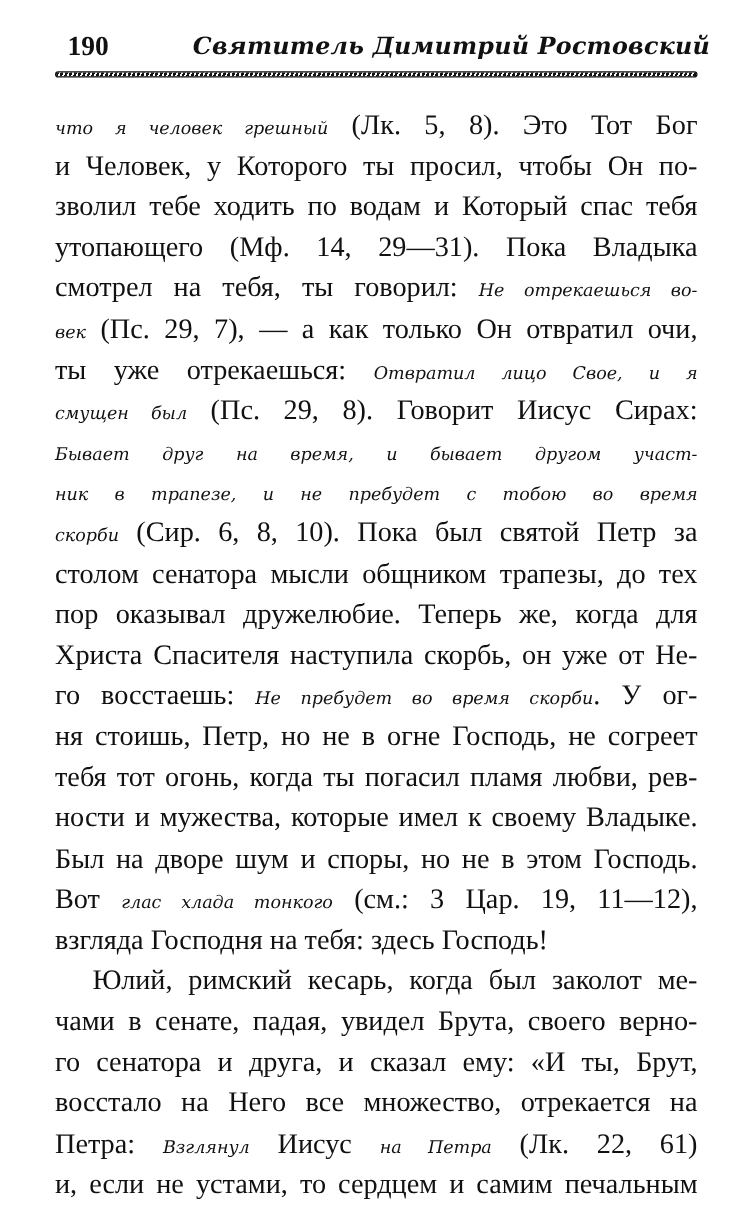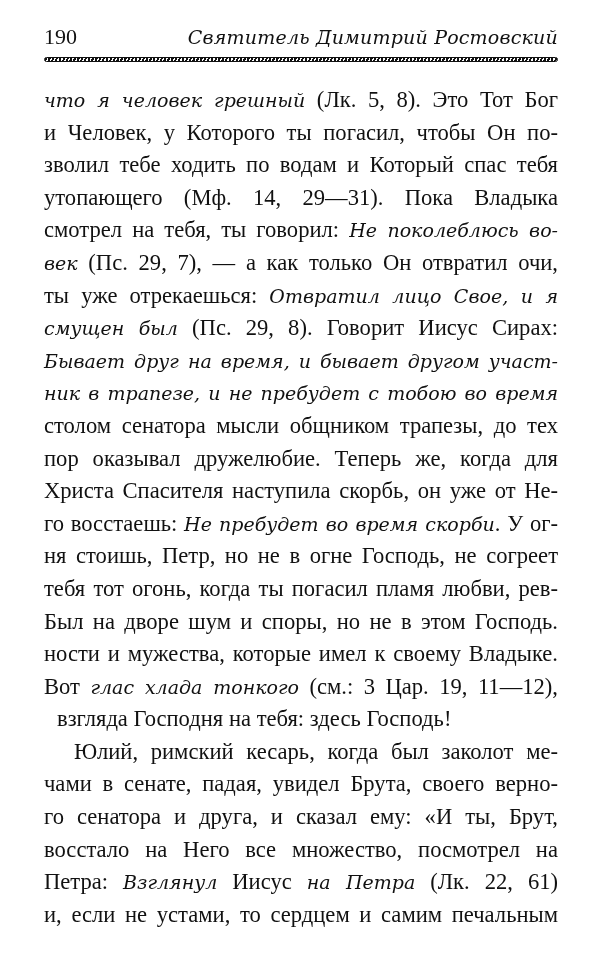--- a/index.html
+++ b/index.html
@@ -1,57 +1,58 @@
 <!DOCTYPE html>
 <html><head>
 <meta charset="utf-8">
 <style>
   html, body { margin: 0; padding: 0; background: #ffffff; }
   body { width: 600px; height: 971px; position: relative; overflow: hidden; color: #111; }
-  .header { position: absolute; left: 44px; top: 24px; width: 514px; height: 26px; }
+  .header { position: absolute; left: 54px; top: 24px; width: 514px; height: 26px; font-weight: bold; }
   .page-number { position: absolute; left: 0; top: 2px; font-family: "Liberation Serif", serif; font-size: 22px; line-height: 22px; }
   .running-title { position: absolute; right: 0; top: 2px; font-family: "DejaVu Serif", serif; font-style: italic; font-size: 19px; line-height: 22px; letter-spacing: 0.2px; text-align: center; }
   .rule { position: absolute; left: 44px; top: 57px; width: 514px; height: 5px; border-radius: 3px;
     background: repeating-linear-gradient(110deg, #111 0px, #111 2px, #fff 2px, #fff 3.4px);
     border: 1px solid #111; box-sizing: border-box; }
   .text { position: absolute; left: 44px; top: 84px; width: 514px; font-family: "Liberation Serif", serif; font-size: 22.6px; line-height: 32.6px; }
   .line { display: block; white-space: nowrap; text-align: justify; text-align-last: justify; height: 32.6px; }
-  .line.last { text-align-last: left; margin-left: 13px; }
+  .line.last { text-align-last: left; }
   .line.indent { text-indent: 30px; }
-  em { font-style: italic; font-family: "DejaVu Serif", serif; font-size: 19px; }
+  em { font-style: italic; font-family: "DejaVu Serif", serif; font-size: 14px; }
 </style>
 </head>
 <body>
 
 <div class="header">
   <span class="page-number">190</span>
   <span class="running-title">Святитель Димитрий Ростовский</span>
 </div>
 <div class="rule"></div>
 
 <div class="text" id="text-body">
     <span class="line"><em>что я человек грешный</em><span> (Лк. 5, 8). Это Тот Бог</span></span>
-    <span class="line"><span>и Человек, у Которого ты погасил, чтобы Он по-</span></span>
+    <span class="line"><span>и Человек, у Которого ты просил, чтобы Он по-</span></span>
     <span class="line"><span>зволил тебе ходить по водам и Который спас тебя</span></span>
     <span class="line"><span>утопающего (Мф. 14, 29—31). Пока Владыка</span></span>
-    <span class="line"><span>смотрел на тебя, ты говорил: </span><em>Не поколеблюсь во-</em></span>
+    <span class="line"><span>смотрел на тебя, ты говорил: </span><em>Не отрекаешься во-</em></span>
     <span class="line"><em>век</em><span> (Пс. 29, 7), — а как только Он отвратил очи,</span></span>
     <span class="line"><span>ты уже отрекаешься: </span><em>Отвратил лицо Свое, и я</em></span>
     <span class="line"><em>смущен был</em><span> (Пс. 29, 8). Говорит Иисус Сирах:</span></span>
     <span class="line"><em>Бывает друг на время, и бывает другом участ-</em></span>
     <span class="line"><em>ник в трапезе, и не пребудет с тобою во время</em></span>
+    <span class="line"><em>скорби</em><span> (Сир. 6, 8, 10). Пока был святой Петр за</span></span>
     <span class="line"><span>столом сенатора мысли общником трапезы, до тех</span></span>
     <span class="line"><span>пор оказывал дружелюбие. Теперь же, когда для</span></span>
     <span class="line"><span>Христа Спасителя наступила скорбь, он уже от Не-</span></span>
     <span class="line"><span>го восстаешь: </span><em>Не пребудет во время скорби</em><span>. У ог-</span></span>
     <span class="line"><span>ня стоишь, Петр, но не в огне Господь, не согреет</span></span>
     <span class="line"><span>тебя тот огонь, когда ты погасил пламя любви, рев-</span></span>
+    <span class="line"><span>ности и мужества, которые имел к своему Владыке.</span></span>
     <span class="line"><span>Был на дворе шум и споры, но не в этом Господь.</span></span>
-    <span class="line"><span>ности и мужества, которые имел к своему Владыке.</span></span>
     <span class="line"><span>Вот </span><em>глас хлада тонкого</em><span> (см.: 3 Цар. 19, 11—12),</span></span>
     <span class="line last"><span>взгляда Господня на тебя: здесь Господь!</span></span>
     <span class="line indent"><span>Юлий, римский кесарь, когда был заколот ме-</span></span>
     <span class="line"><span>чами в сенате, падая, увидел Брута, своего верно-</span></span>
     <span class="line"><span>го сенатора и друга, и сказал ему: «И ты, Брут,</span></span>
-    <span class="line"><span>восстало на Него все множество, посмотрел на</span></span>
+    <span class="line"><span>восстало на Него все множество, отрекается на</span></span>
     <span class="line"><span>Петра: </span><em>Взглянул</em><span> Иисус </span><em>на Петра</em><span> (Лк. 22, 61)</span></span>
     <span class="line"><span>и, если не устами, то сердцем и самим печальным</span></span>
   </div>
 
 </body></html>

